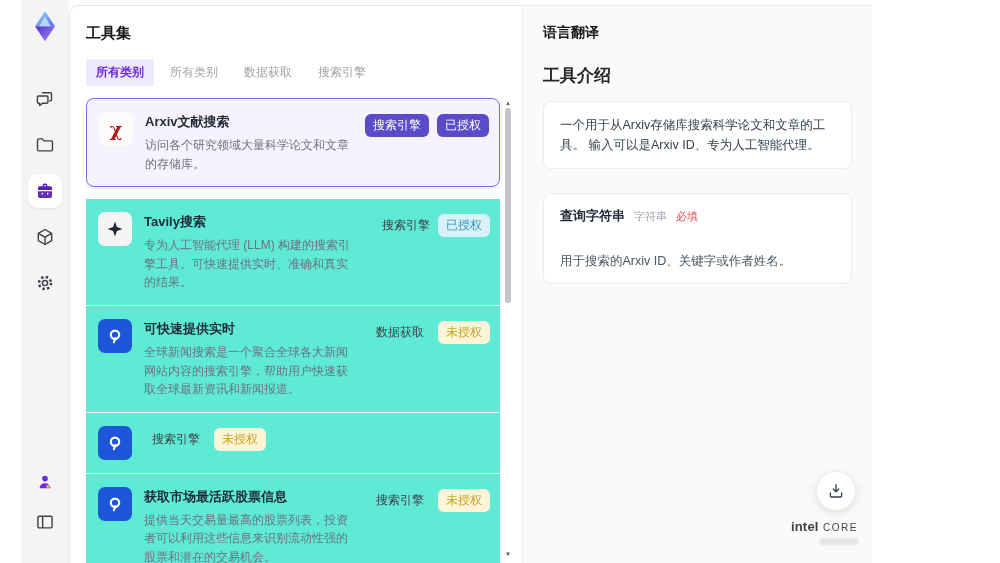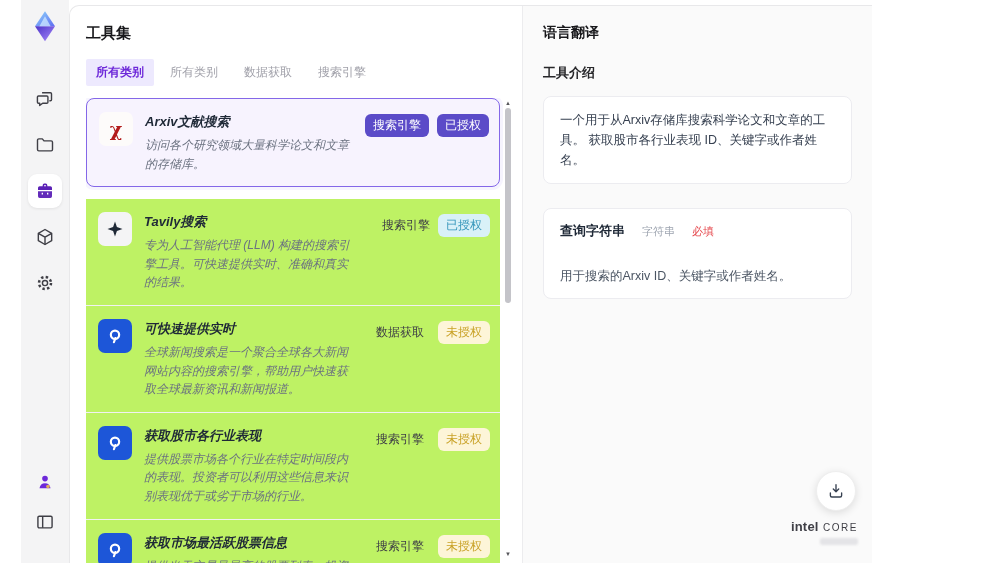--- a/index.html
+++ b/index.html
@@ -29,31 +29,31 @@
   .panel-title { font-size:15px; font-weight:bold; color:#18181b; margin:4px 0 16px; }
   .tabs { display:flex; gap:6px; margin-bottom:12px; }
   .tab { border:none; background:transparent; color:#a1a1aa; font-size:12px;
     padding:5px 10px; border-radius:2px; cursor:pointer; font-family:inherit; }
   .tab.active { background:#ede9fe; color:#6d28d9; font-weight:bold; }
 
   .list-wrap { position:relative; flex:1; overflow:hidden; padding-right:12px; }
   .tool-list { display:flex; flex-direction:column; }
 
   .tool-item { display:flex; align-items:flex-start; padding:13px 10px 13px 12px;
-    border-bottom:1px solid #f1f1f3; background:#bef264; cursor:pointer; }
+    border-bottom:1px solid #f1f1f3; background:#5eead4; cursor:pointer; }
   .tool-item.selected { border:1.5px solid #8467e8; background:#f7f3fe; border-radius:8px;
     box-shadow:0 0 0 3px rgba(140,110,240,.08); margin-bottom:12px; }
   .tool-icon { width:34px; height:34px; border-radius:7px; flex:0 0 34px;
     display:flex; align-items:center; justify-content:center; margin-right:12px;
     background:#f4f4f5; overflow:hidden; }
   .tool-icon.white { background:#fdfbfa; }
   .tool-icon.blue { background:#1d56d8; }
   .tool-icon svg { width:20px; height:20px; }
   .arxiv-chi { font-family:"DejaVu Serif", serif; color:#b31b1b; font-size:19px; font-weight:bold; }
-  .tool-body { flex:1; min-width:0; padding-right:10px;font-style:italic; }
+  .tool-body { flex:1; min-width:0; padding-right:10px; }
   .tool-name { font-size:13px; font-weight:bold; color:#1f2937; margin:1px 0 5px; }
   .tool-desc { font-size:12px; color:#6b7280; line-height:1.55; }
   .tool-tags { flex:0 0 122px; display:flex; justify-content:flex-end; gap:8px;
     align-items:flex-start; padding-top:2px; }
   .cat { font-size:12px; color:#3f3f46; padding:3px 0; white-space:nowrap; }
   .tag { font-size:12px; padding:3px 8px; border-radius:6px; white-space:nowrap; }
   .tag.solid { background:#5b4bc8; color:#fff; }
   .tag.cyan { background:#d9f1f8; color:#3596ba; }
   .tag.yellow { background:#fdf5d8; color:#c9a227;margin-left:6px; }
 
@@ -61,25 +61,25 @@
   .scrollbar { position:absolute; top:2px; right:0; bottom:6px; width:8px; }
   .scroll-arrow { position:absolute; right:0; width:8px; text-align:center;
     font-size:6px; color:#55555a; line-height:6px; }
   .scroll-thumb { position:absolute; top:8px; right:1px; width:6px; height:195px;
     background:#c4c4c9; border-radius:3px; }
 
   
   .details-panel { flex:1; background:#fafafa; border-left:1px solid #ececee;
     padding:18px 20px; position:relative; }
   .details-title { font-size:14px; font-weight:bold; color:#18181b; margin-bottom:22px; }
-  .section-heading { font-size:13px; font-weight:bold; color:#27272a; margin-bottom:14px; }
+  .section-heading { font-size:17px; font-weight:bold; color:#27272a; margin-bottom:14px; }
   .card { background:#fff; border:1px solid #ececf0; border-radius:8px;
     padding:13px 16px; margin-bottom:24px; }
   .intro-text { font-size:12.5px; color:#374151; line-height:1.6; }
-  .param-head { display:flex; align-items:baseline; gap:17px; margin-bottom:9px; }
+  .param-head { display:flex; align-items:baseline; gap:9px; margin-bottom:9px; }
   .param-name { font-size:13px; font-weight:bold; color:#1f2937; }
   .param-type { font-size:11px; color:#9ca3af; }
   .param-required { font-size:11px; color:#e5484d; }
   .param-desc { font-size:12.5px; color:#4b5563;margin-top:28px; }
 
   
   .download-fab { position:absolute; right:16px; bottom:52px; width:40px; height:40px;
     border-radius:50%; background:#fff; border:1px solid #eee;
     box-shadow:0 2px 8px rgba(0,0,0,.12); display:flex; align-items:center;
     justify-content:center; cursor:pointer; color:#374151; }
@@ -217,24 +217,20 @@
       <span class="tag yellow">未授权</span>
     </div>
   </div>
             <div class="tool-item">
     <div class="tool-icon blue">
                 <svg viewBox="0 0 24 24">
                   <circle cx="12" cy="10.5" r="5" fill="none" stroke="#fff" stroke-width="2.6"></circle>
                   <path d="M12.5 14.5l-1.8 5" stroke="#fff" stroke-width="2.6" stroke-linecap="round"></path>
                 </svg>
               </div>
-    <div class="tool-body">
-      <div class="tool-name">获取股市各行业表现</div>
-      <div class="tool-desc">提供股票市场各个行业在特定时间段内的表现。投资者可以利用这些信息来识别表现优于或劣于市场的行业。</div>
-    </div>
     <div class="tool-tags">
       <span class="cat">搜索引擎</span>
       <span class="tag yellow">未授权</span>
     </div>
   </div>
             <div class="tool-item">
     <div class="tool-icon blue">
                 <svg viewBox="0 0 24 24">
                   <circle cx="12" cy="10.5" r="5" fill="none" stroke="#fff" stroke-width="2.6"></circle>
                   <path d="M12.5 14.5l-1.8 5" stroke="#fff" stroke-width="2.6" stroke-linecap="round"></path>
@@ -256,21 +252,21 @@
           <div class="scroll-arrow" style="bottom:0">▼</div>
         </div>
       </div>
     </div>
 
     <div class="details-panel">
       <div class="details-title">语言翻译</div>
 
       <div class="section-heading">工具介绍</div>
       <div class="card">
-        <div class="intro-text">一个用于从Arxiv存储库搜索科学论文和文章的工具。 获取股市各行业表现 ID、关键字或作者姓名。</div>
+        <div class="intro-text">一个用于从Arxiv存储库搜索科学论文和文章的工具。 输入可以是Arxiv ID、专为人工智能代理。</div>
       </div>
 
       <div class="card">
         <div>
             <div>
     <div class="param-head">
       <span class="param-name">查询字符串</span>
       <span class="param-type">字符串</span>
       <span class="param-required">必填</span>
     </div>

